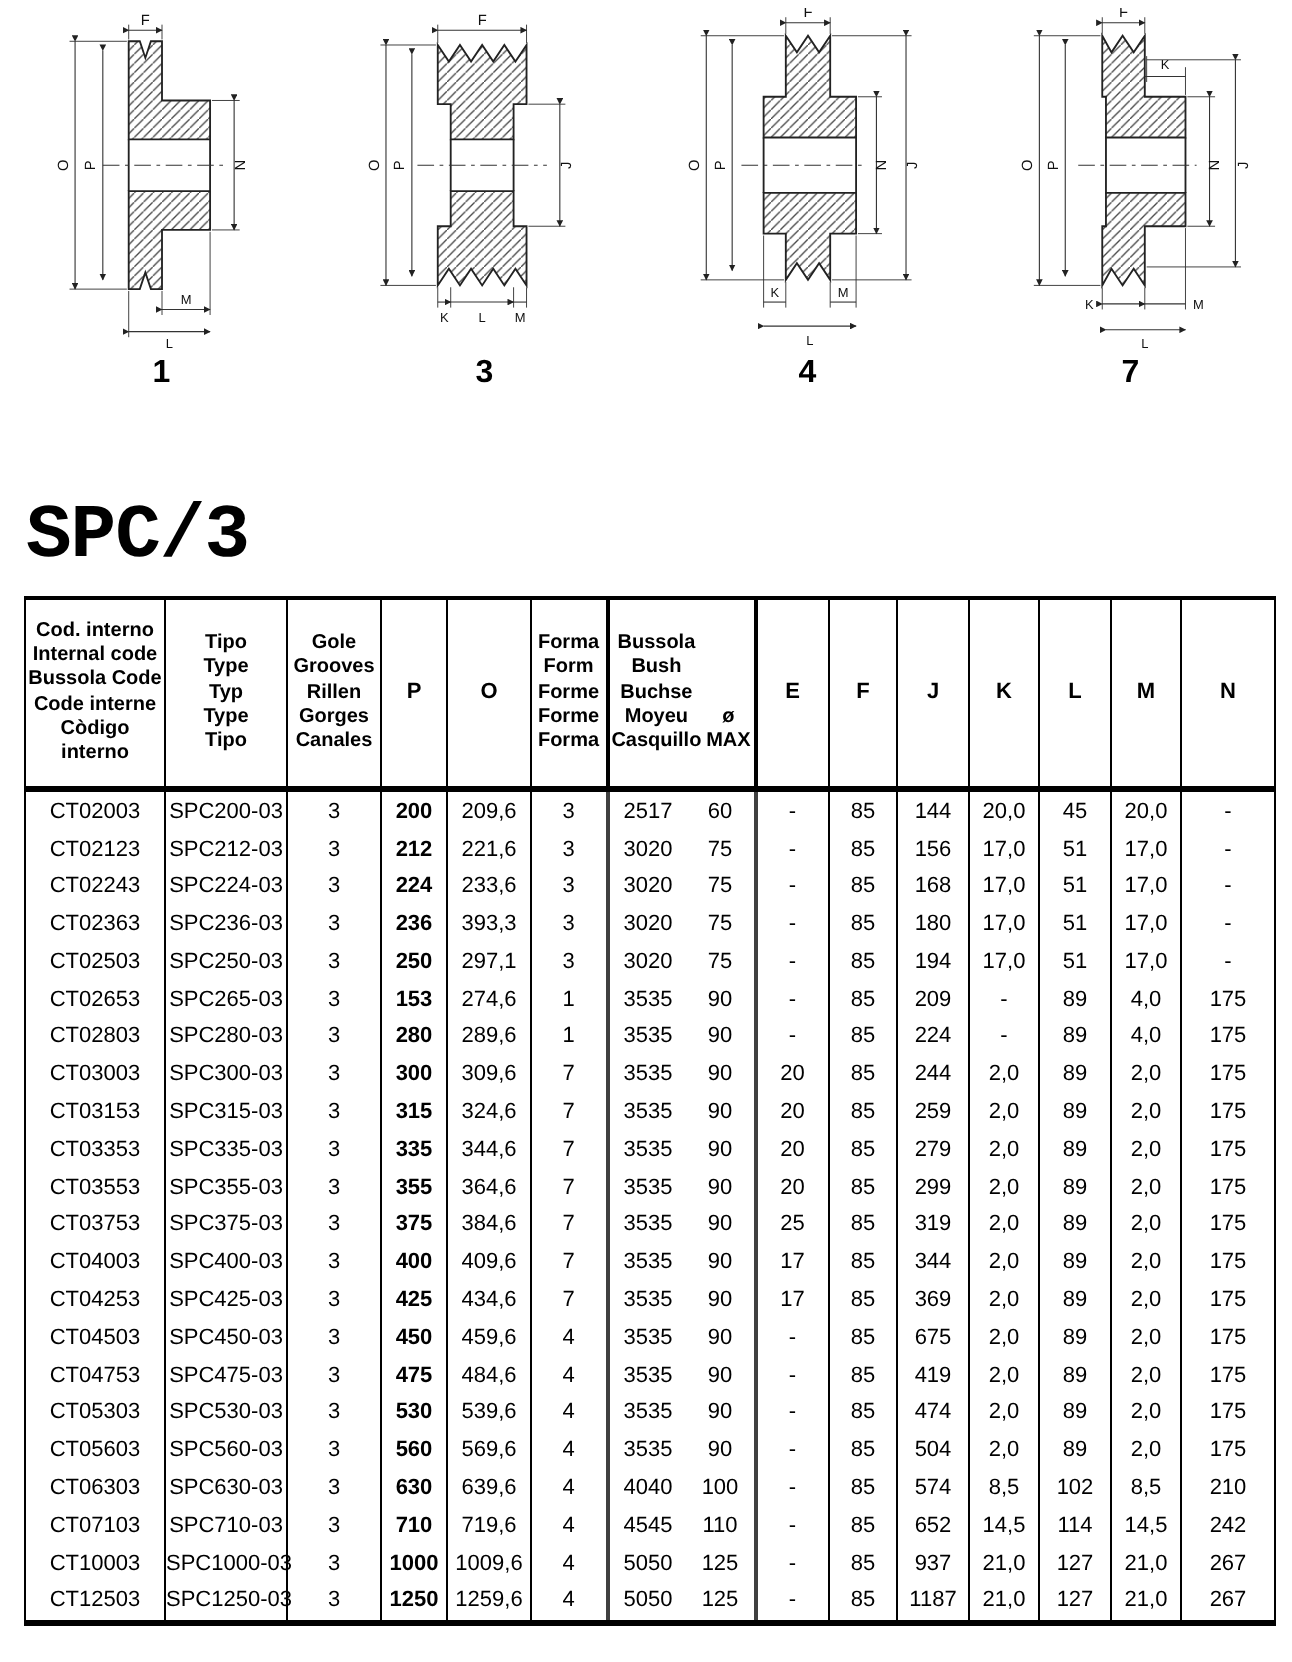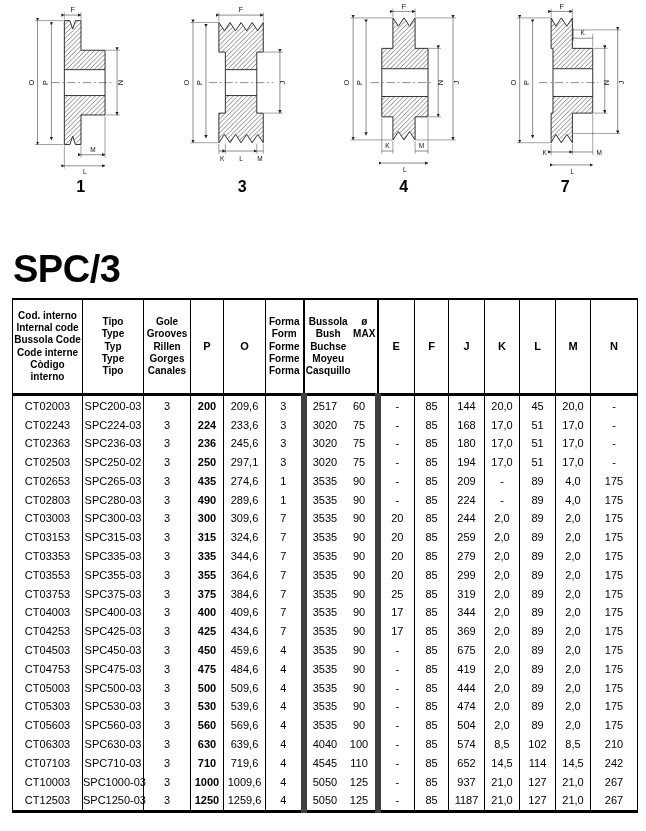--- a/index.html
+++ b/index.html
@@ -16,49 +16,49 @@
   .edge  { stroke:#222; stroke-width:1; fill:none; }
   .cl    { stroke:#333; stroke-width:0.6; stroke-dasharray:9 3 2 3; fill:none; }
   .dim   { stroke:#333; stroke-width:0.6; fill:none; }
   .ext   { stroke:#333; stroke-width:0.5; fill:none; }
   .dt    { font-family:"Liberation Sans",sans-serif; font-size:8px; fill:#111; }
   .dts   { font-family:"Liberation Sans",sans-serif; font-size:7px; fill:#111; }
 
   
   .page-title {
     font-size:38px; font-weight:bold; letter-spacing:-0.5px;
-    margin:46px 0 10px 13px; line-height:1;
+    margin:46px 0 10px 13px; line-height:1;font-family:Liberation Mono, monospace;
   }
 
   
   table.spec {
     border-collapse:collapse; table-layout:fixed;
     width:622px; margin-left:12px;
     border-top:2px solid #000; border-bottom:3px solid #000;
     border-left:1px solid #000; border-right:1px solid #000;
   }
   thead th {
     border-bottom:3px solid #000;
     font-size:10px; line-height:1.22; font-weight:bold;
     white-space:pre-line; vertical-align:middle; text-align:center;
     padding:4px 0; height:55px;
   }
   th.dimh { font-size:11px; }
   td {
     font-size:11px; text-align:center; vertical-align:middle;
     height:18.8px; padding:0; white-space:nowrap;
   }
-  .bushmax-head { display:flex; align-items:flex-start; justify-content:space-around; }
+  .bushmax-head { display:flex; align-items:flex-end; justify-content:space-around; }
   .bushmax-head .bm1 { white-space:pre-line; }
   .bushmax-head .bm2 { white-space:pre-line; }
   
   .bl  { border-left:1px solid #000; }
   .blh { border-left:2px solid #000; }
   td.c1,td.c2,td.c3,td.c4,td.c5,td.c9,td.c10,td.c11,td.c12,td.c13,td.c14 { border-left:1px solid #000; }
-  td.c6,td.c8 { border-left:6px solid #404040; }
+  td.c6,td.c8 { border-left:2px solid #404040; }
   td.c3 { font-weight:bold;text-align:center; }
 </style>
 </head>
 <body>
 
 <div class="diagrams">
 
   <div class="diagram-cell">
     <svg width="140" height="172" viewBox="0 0 140 186">
       <defs>
@@ -292,20 +292,37 @@
         <td class="c7">60</td>
         <td class="c8">-</td>
         <td class="c9">85</td>
         <td class="c10">144</td>
         <td class="c11">20,0</td>
         <td class="c12">45</td>
         <td class="c13">20,0</td>
         <td class="c14">-</td>
       </tr>
       <tr>
+        <td class="c0">CT02123</td>
+        <td class="c1">SPC212-03</td>
+        <td class="c2">3</td>
+        <td class="c3">212</td>
+        <td class="c4">221,6</td>
+        <td class="c5">3</td>
+        <td class="c6">3020</td>
+        <td class="c7">75</td>
+        <td class="c8">-</td>
+        <td class="c9">85</td>
+        <td class="c10">156</td>
+        <td class="c11">17,0</td>
+        <td class="c12">51</td>
+        <td class="c13">17,0</td>
+        <td class="c14">-</td>
+      </tr>
+      <tr>
         <td class="c0">CT02243</td>
         <td class="c1">SPC224-03</td>
         <td class="c2">3</td>
         <td class="c3">224</td>
         <td class="c4">233,6</td>
         <td class="c5">3</td>
         <td class="c6">3020</td>
         <td class="c7">75</td>
         <td class="c8">-</td>
         <td class="c9">85</td>
@@ -313,71 +330,71 @@
         <td class="c11">17,0</td>
         <td class="c12">51</td>
         <td class="c13">17,0</td>
         <td class="c14">-</td>
       </tr>
       <tr>
         <td class="c0">CT02363</td>
         <td class="c1">SPC236-03</td>
         <td class="c2">3</td>
         <td class="c3">236</td>
-        <td class="c4">245,6</td>
+        <td class="c4">393,3</td>
         <td class="c5">3</td>
         <td class="c6">3020</td>
         <td class="c7">75</td>
         <td class="c8">-</td>
         <td class="c9">85</td>
         <td class="c10">180</td>
         <td class="c11">17,0</td>
         <td class="c12">51</td>
         <td class="c13">17,0</td>
         <td class="c14">-</td>
       </tr>
       <tr>
         <td class="c0">CT02503</td>
-        <td class="c1">SPC250-02</td>
+        <td class="c1">SPC250-03</td>
         <td class="c2">3</td>
         <td class="c3">250</td>
         <td class="c4">297,1</td>
         <td class="c5">3</td>
         <td class="c6">3020</td>
         <td class="c7">75</td>
         <td class="c8">-</td>
         <td class="c9">85</td>
         <td class="c10">194</td>
         <td class="c11">17,0</td>
         <td class="c12">51</td>
         <td class="c13">17,0</td>
         <td class="c14">-</td>
       </tr>
       <tr>
         <td class="c0">CT02653</td>
         <td class="c1">SPC265-03</td>
         <td class="c2">3</td>
-        <td class="c3">435</td>
+        <td class="c3">153</td>
         <td class="c4">274,6</td>
         <td class="c5">1</td>
         <td class="c6">3535</td>
         <td class="c7">90</td>
         <td class="c8">-</td>
         <td class="c9">85</td>
         <td class="c10">209</td>
         <td class="c11">-</td>
         <td class="c12">89</td>
         <td class="c13">4,0</td>
         <td class="c14">175</td>
       </tr>
       <tr>
         <td class="c0">CT02803</td>
         <td class="c1">SPC280-03</td>
         <td class="c2">3</td>
-        <td class="c3">490</td>
+        <td class="c3">280</td>
         <td class="c4">289,6</td>
         <td class="c5">1</td>
         <td class="c6">3535</td>
         <td class="c7">90</td>
         <td class="c8">-</td>
         <td class="c9">85</td>
         <td class="c10">224</td>
         <td class="c11">-</td>
         <td class="c12">89</td>
         <td class="c13">4,0</td>
@@ -524,37 +541,20 @@
         <td class="c1">SPC475-03</td>
         <td class="c2">3</td>
         <td class="c3">475</td>
         <td class="c4">484,6</td>
         <td class="c5">4</td>
         <td class="c6">3535</td>
         <td class="c7">90</td>
         <td class="c8">-</td>
         <td class="c9">85</td>
         <td class="c10">419</td>
-        <td class="c11">2,0</td>
-        <td class="c12">89</td>
-        <td class="c13">2,0</td>
-        <td class="c14">175</td>
-      </tr>
-      <tr>
-        <td class="c0">CT05003</td>
-        <td class="c1">SPC500-03</td>
-        <td class="c2">3</td>
-        <td class="c3">500</td>
-        <td class="c4">509,6</td>
-        <td class="c5">4</td>
-        <td class="c6">3535</td>
-        <td class="c7">90</td>
-        <td class="c8">-</td>
-        <td class="c9">85</td>
-        <td class="c10">444</td>
         <td class="c11">2,0</td>
         <td class="c12">89</td>
         <td class="c13">2,0</td>
         <td class="c14">175</td>
       </tr>
       <tr>
         <td class="c0">CT05303</td>
         <td class="c1">SPC530-03</td>
         <td class="c2">3</td>
         <td class="c3">530</td>

